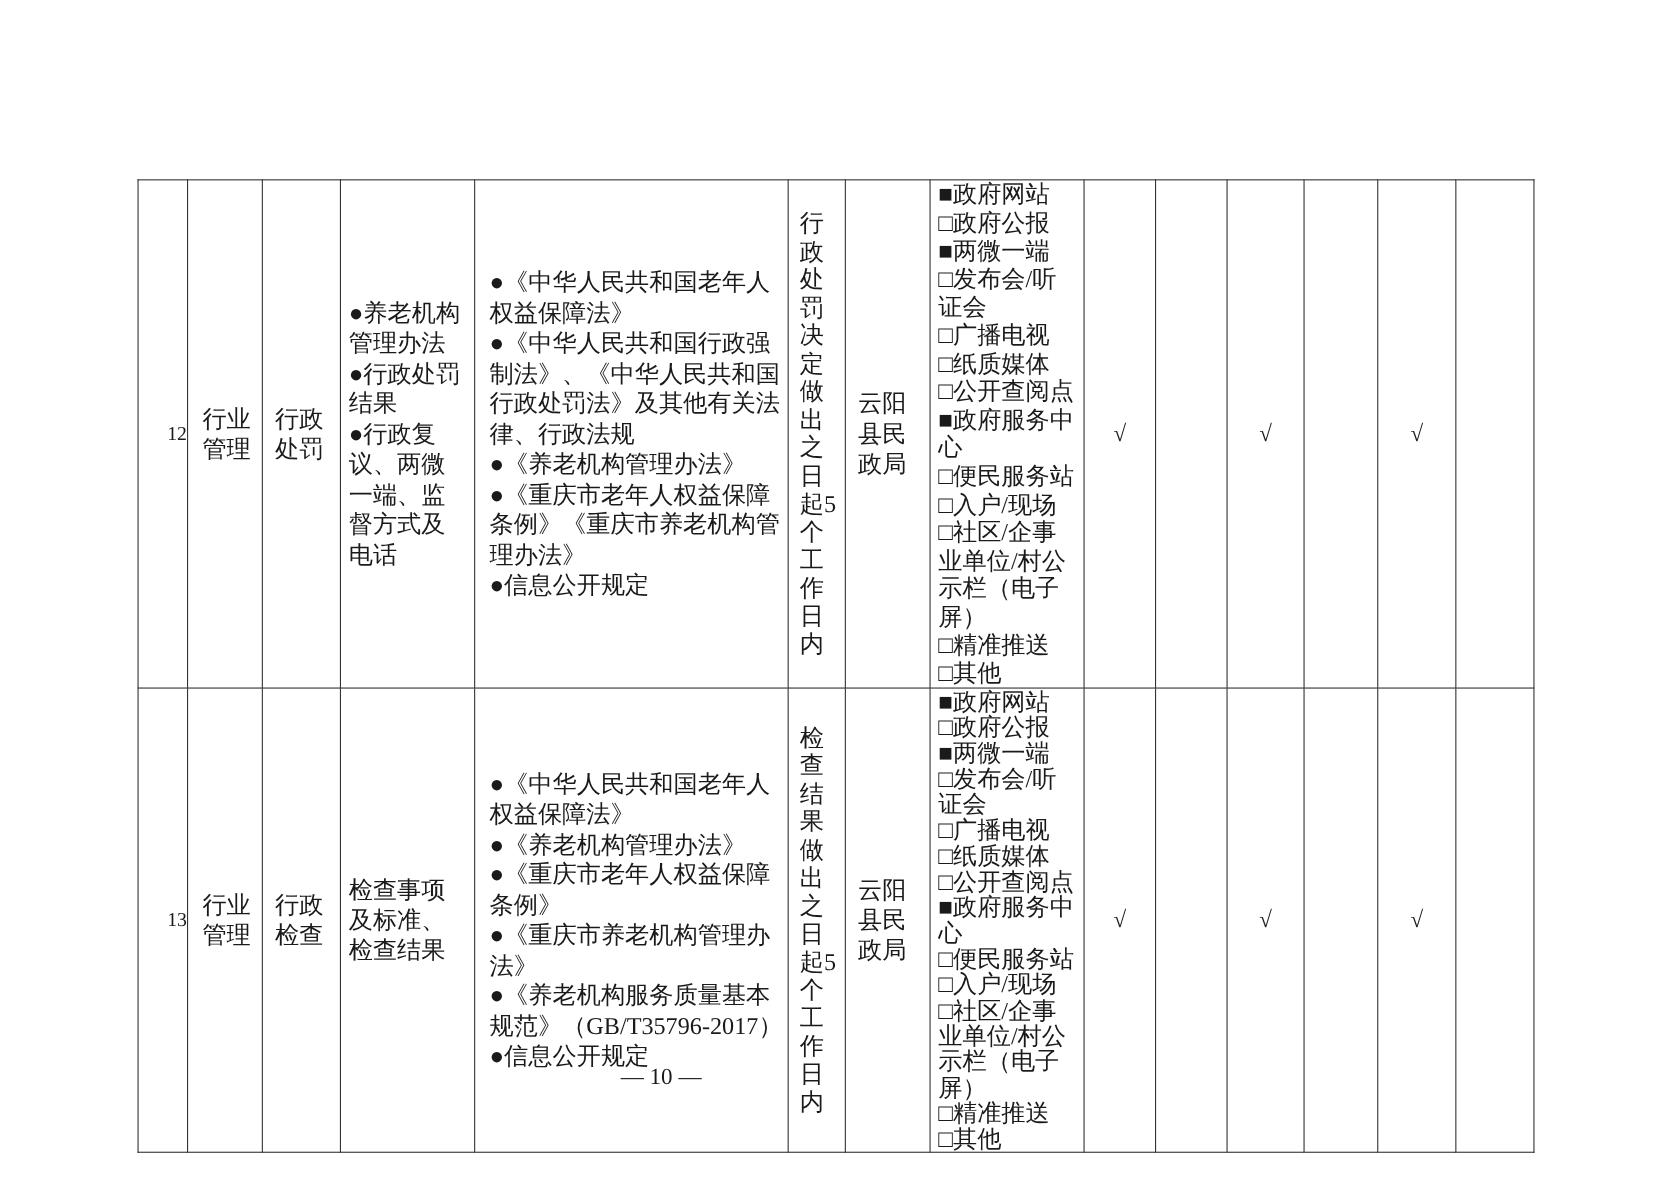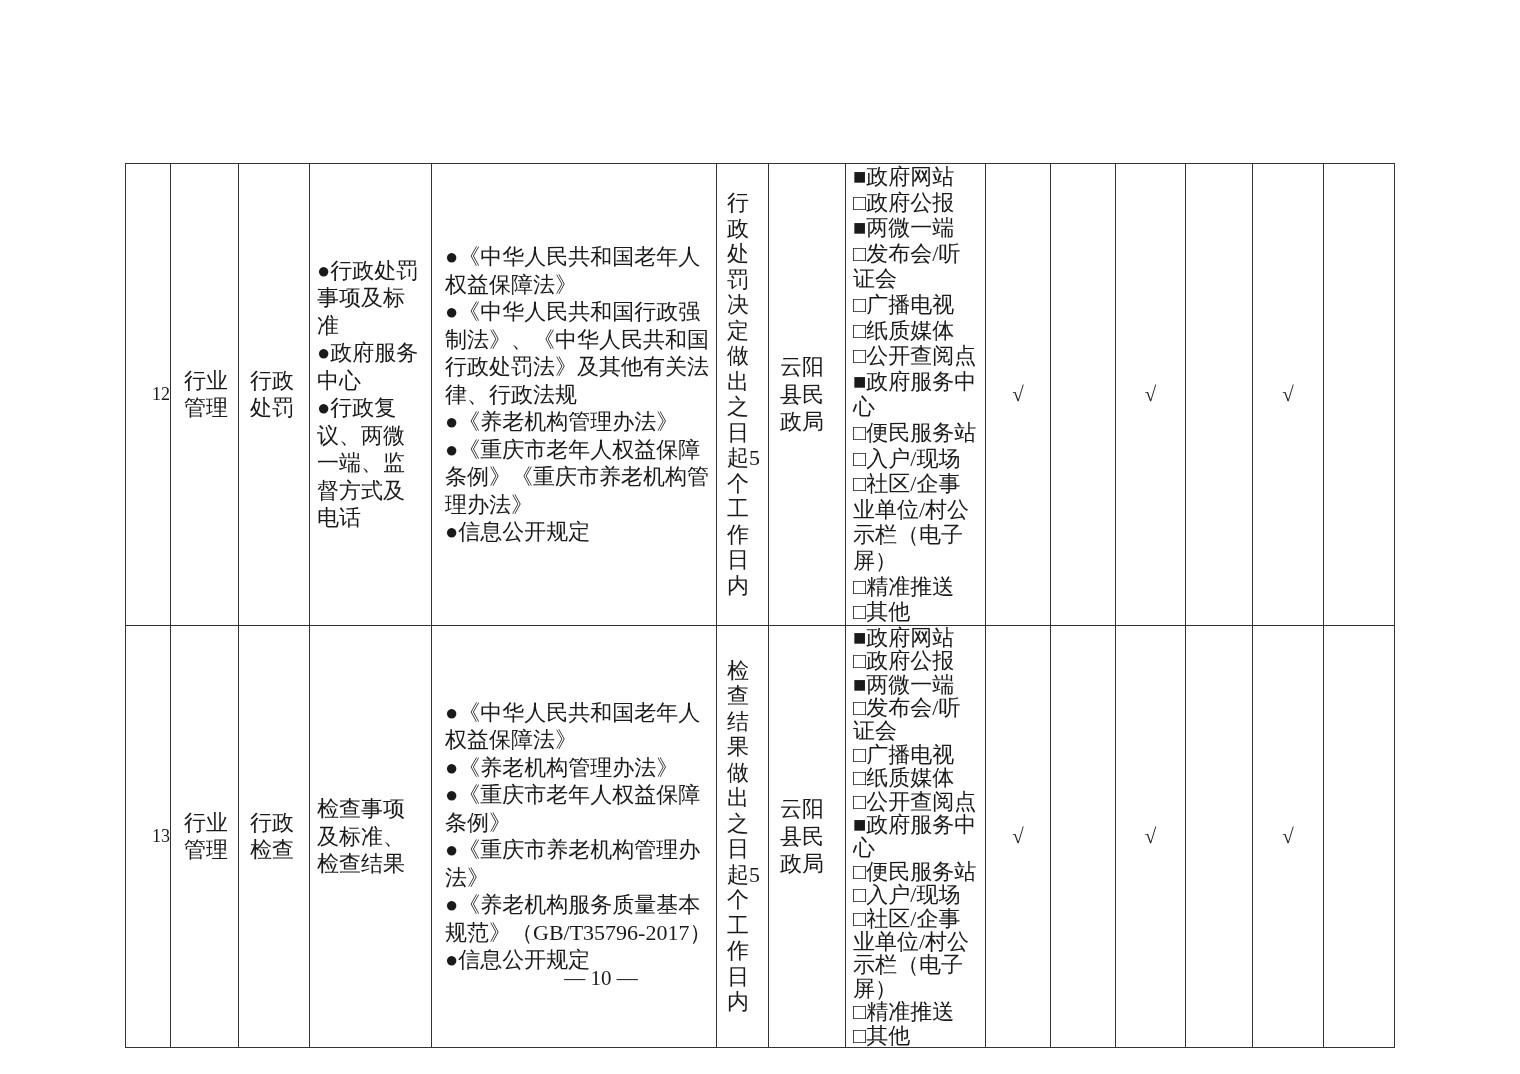--- a/index.html
+++ b/index.html
@@ -55,22 +55,22 @@
     </colgroup>
 
     <tbody>
         <tr class="r12">
       <td class="seq">12</td>
       <td class="category">行业管理</td>
       <td class="matter">行政处罚</td>
       <td class="content">
         <div class="txt-list">
 
-        <div class="txt-item">●行政处罚事项及标准</div>
-              <div class="txt-item">●政府服务中心</div>
+        <div class="txt-item">●养老机构管理办法</div>
+              <div class="txt-item">●行政处罚结果</div>
               <div class="txt-item">●行政复议、两微一端、监督方式及电话</div>
             </div>
       </td>
       <td class="basis">
         <div class="txt-list">
 
         <div class="txt-item">●《中华人民共和国老年人权益保障法》</div>
               <div class="txt-item">●《中华人民共和国行政强制法》、《中华人民共和国行政处罚法》及其他有关法律、行政法规</div>
               <div class="txt-item">●《养老机构管理办法》</div>
               <div class="txt-item">●《重庆市老年人权益保障条例》《重庆市养老机构管理办法》</div>

